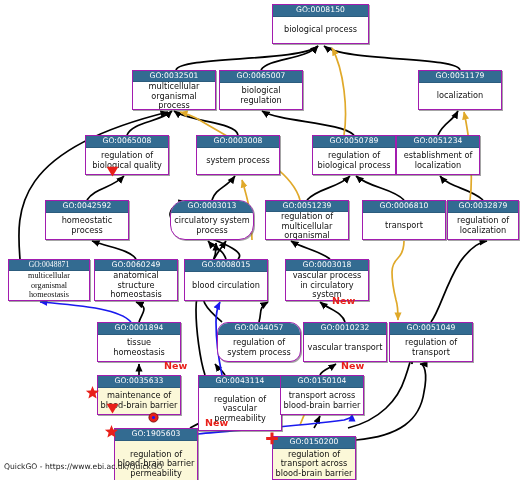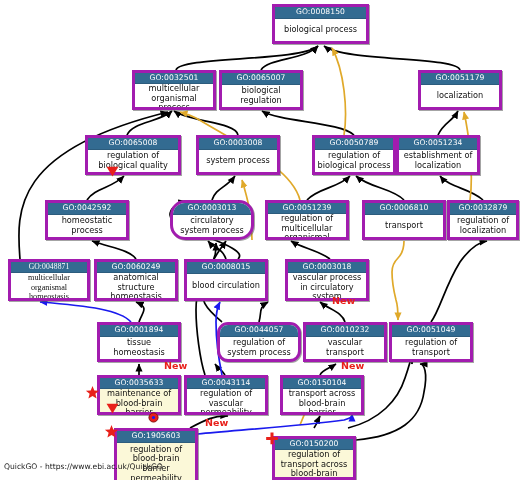--- a/index.html
+++ b/index.html
@@ -6,21 +6,21 @@
   body{
     width:520px;height:480px;position:relative;overflow:hidden;
     font-family:"DejaVu Sans","Liberation Sans",sans-serif;
     -webkit-font-smoothing:antialiased;
   }
   #canvas{position:absolute;inset:0;width:520px;height:480px;}
   #edges{position:absolute;left:0;top:0;width:520px;height:480px;}
 
   .node{
     position:absolute;
-    border:3px solid #a21caf;
+    border:1px solid #a21caf;
     background:#ffffff;
     box-sizing:border-box;
     box-shadow:1px 1px 0 rgba(90,90,90,.55);
     display:flex;flex-direction:column;
     overflow:hidden;
   }
   .node .id{
     background:#336b91;
     color:#ffffff;
     font-size:7.6px;
@@ -142,21 +142,21 @@
       <div class="lbl">multicellular organismal process</div>
     </div>
     <div class="node" style="left: 219px; top: 70px; width: 84px; height: 40px;">
       <div class="id">GO:0065007</div>
       <div class="lbl">biological regulation</div>
     </div>
     <div class="node" style="left: 418px; top: 70px; width: 84px; height: 40px;">
       <div class="id">GO:0051179</div>
       <div class="lbl">localization</div>
     </div>
-    <div class="node" style="left: 85px; top: 135px; width: 96px; height: 40px;">
+    <div class="node" style="left: 85px; top: 135px; width: 84px; height: 40px;">
       <div class="id">GO:0065008</div>
       <div class="lbl">regulation of biological quality</div>
     </div>
     <div class="node" style="left: 196px; top: 135px; width: 84px; height: 40px;">
       <div class="id">GO:0003008</div>
       <div class="lbl">system process</div>
     </div>
     <div class="node" style="left: 312px; top: 135px; width: 84px; height: 40px;">
       <div class="id">GO:0050789</div>
       <div class="lbl">regulation of biological process</div>
@@ -214,21 +214,21 @@
       <div class="lbl">vascular transport</div>
     </div>
     <div class="node" style="left: 389px; top: 322px; width: 84px; height: 40px;">
       <div class="id">GO:0051049</div>
       <div class="lbl">regulation of transport</div>
     </div>
     <div class="node hl" style="left: 97px; top: 375px; width: 84px; height: 40px;">
       <div class="id">GO:0035633</div>
       <div class="lbl">maintenance of blood-brain barrier</div>
     </div>
-    <div class="node" style="left: 184px; top: 375px; width: 84px; height: 40px;">
+    <div class="node" style="left: 198px; top: 375px; width: 84px; height: 56px;">
       <div class="id">GO:0043114</div>
       <div class="lbl">regulation of vascular permeability</div>
     </div>
     <div class="node" style="left: 280px; top: 375px; width: 84px; height: 40px;">
       <div class="id">GO:0150104</div>
       <div class="lbl">transport across blood-brain barrier</div>
     </div>
     <div class="node hl" style="left: 114px; top: 428px; width: 84px; height: 60px; justify-content: center;">
       <div class="id">GO:1905603</div>
       <div class="lbl">regulation of blood-brain barrier permeability</div>

